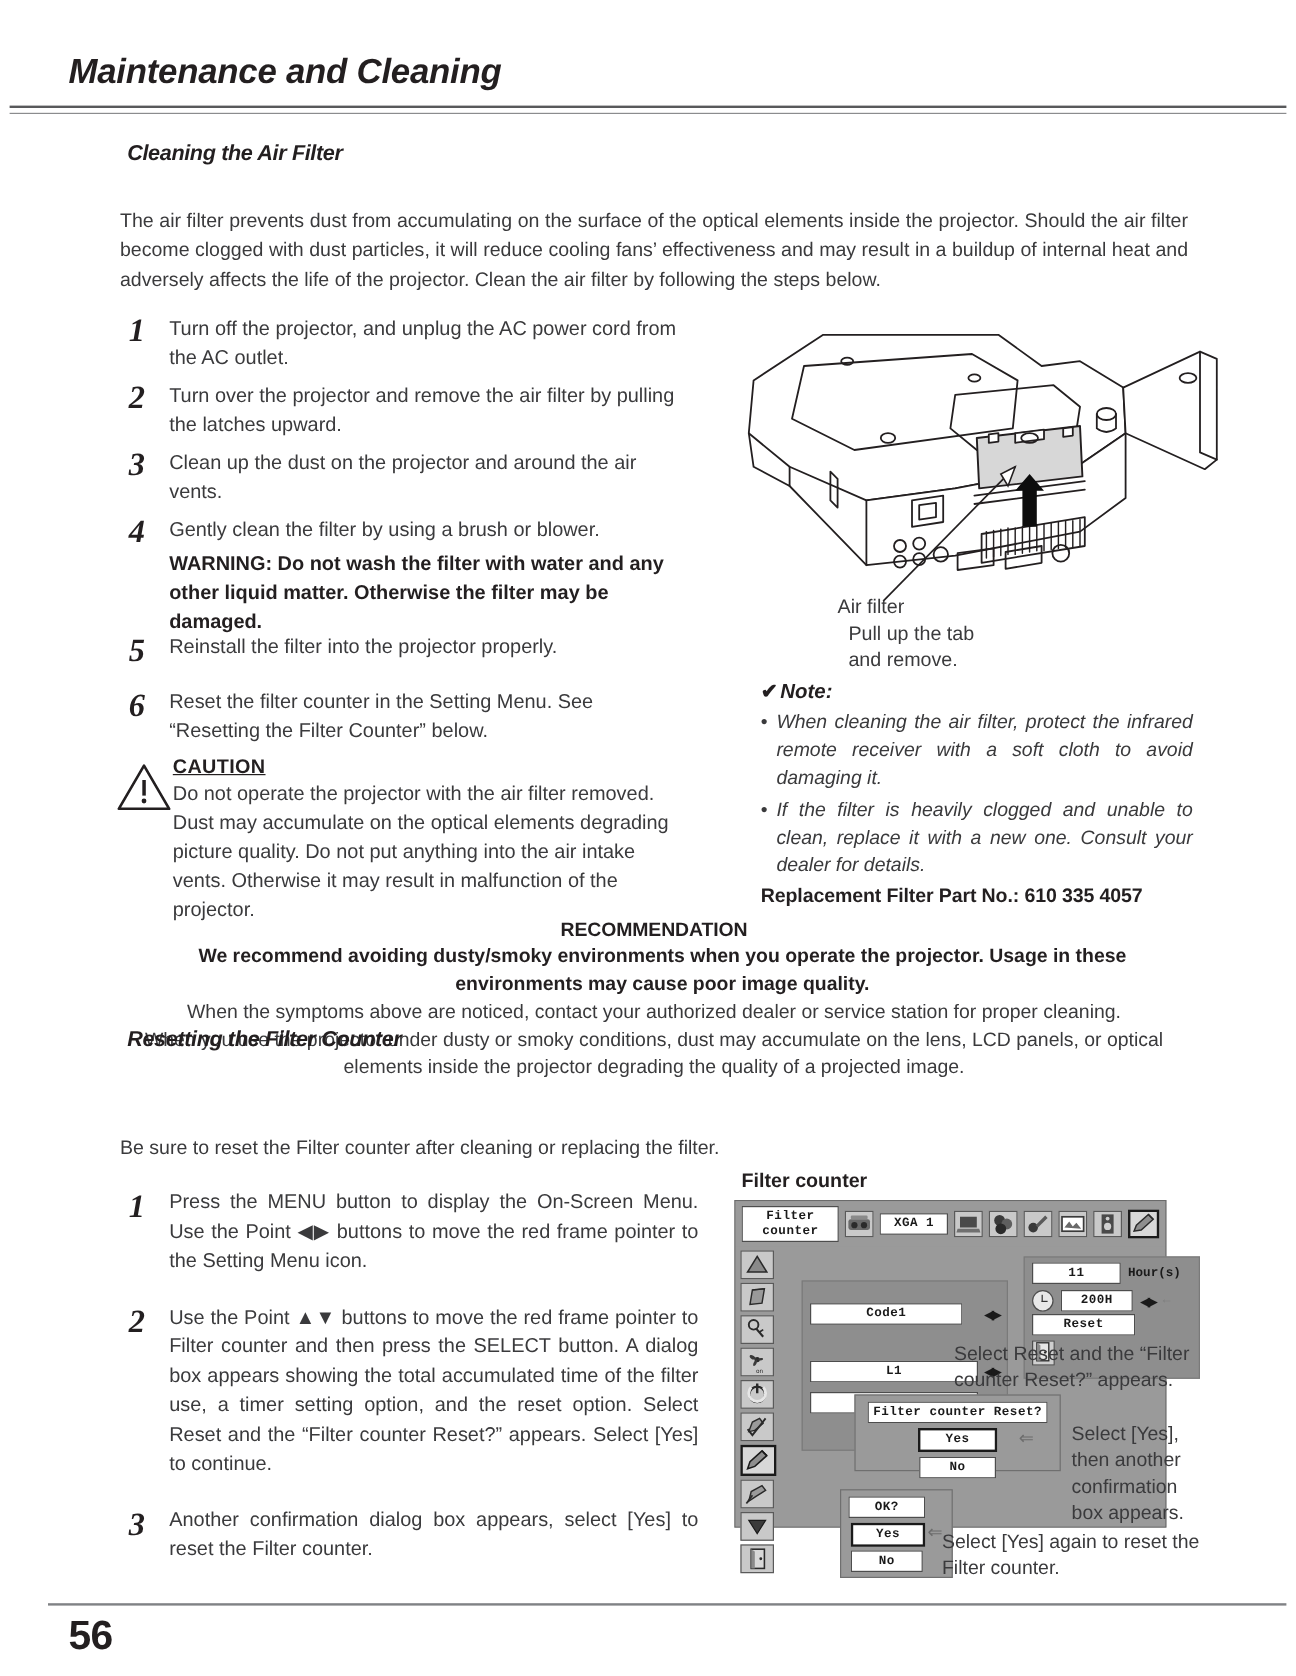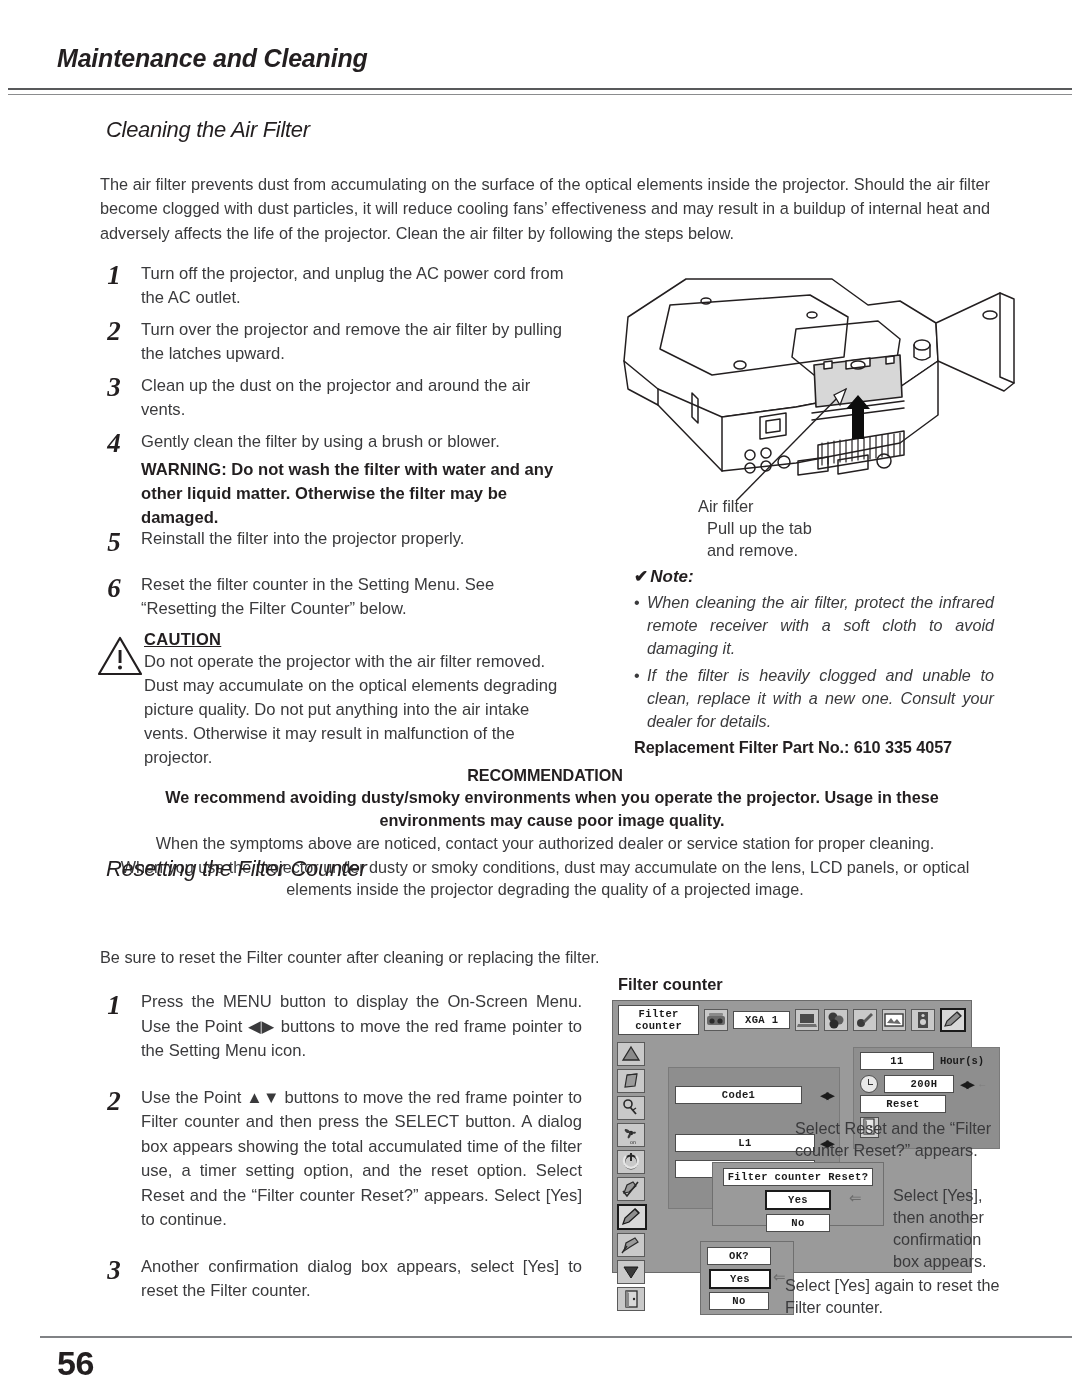--- a/index.html
+++ b/index.html
@@ -9,33 +9,33 @@
     font-family:"Liberation Sans", sans-serif;
     color:#231f20;
     position:relative;
     overflow:hidden;
   }
   .page{position:relative;width:1080px;height:1397px;}
 
   
   .runhead{
     position:absolute;left:57px;top:44px;
-    font-size:25px;font-weight:bold;font-style:italic;
+    font-size:29px;font-weight:bold;font-style:italic;
     letter-spacing:-0.2px;
     color:#231f20;
   }
   .rule-top{
     position:absolute;left:8px;top:88px;width:1064px;height:4px;
     border-top:2px solid #58595b;border-bottom:1px solid #8b8c8e;
   }
 
   
   .h1{
     position:absolute;
-    font-size:22px;font-weight:normal;font-style:italic;
+    font-size:18px;font-weight:bold;font-style:italic;
     letter-spacing:-0.3px;color:#231f20;
   }
   #h-clean{left:106px;top:117px;}
   #h-reset{left:106px;top:856px;text-align:right;}
 
   
   .p{
     position:absolute;
     font-size:16.3px;line-height:24.4px;color:#3a3a3c;
     text-align:justify;
@@ -540,21 +540,21 @@
         </div>
       </div>
 
       <div class="osd-panel">
         <div class="osd-hours">
           <span class="osd-field" style="width:72px;">11</span>
           <span class="lbl">Hour(s)</span>
         </div>
         <div class="osd-hours">
           <span class="clock"></span>
-          <span class="osd-field" style="width:58px;padding-left:10px;">200H</span>
+          <span class="osd-field" style="width:58px;">200H</span>
           <span class="arrows">◀▶</span>
           <span class="lbl" style="color:#7d7d7d;">←</span>
         </div>
         <div class="osd-hours" style="padding-top:1px;">
           <span class="osd-field" style="width:84px;">Reset</span>
         </div>
         <div class="exit-ic">
           <svg width="15" height="17" viewBox="0 0 15 17">
               <rect x="3" y="1" width="10" height="15" fill="#e6e6e6" stroke="#2a2a2a" stroke-width="1.1"></rect>
               <path d="M3 1 L6 3 L6 16 L3 16 Z" fill="#8a8a8a"></path>

